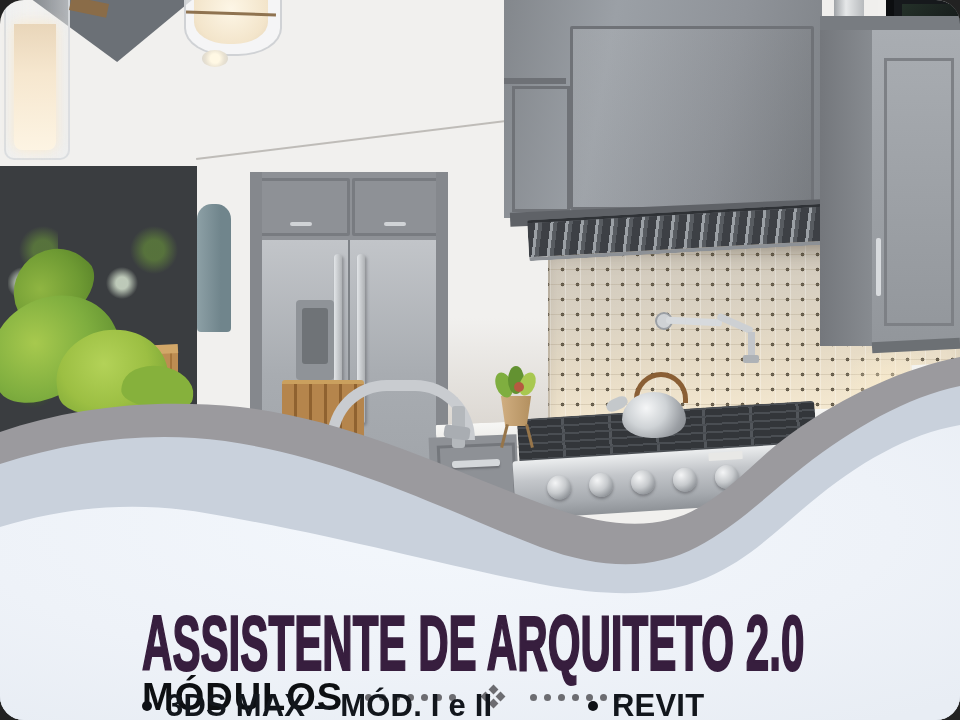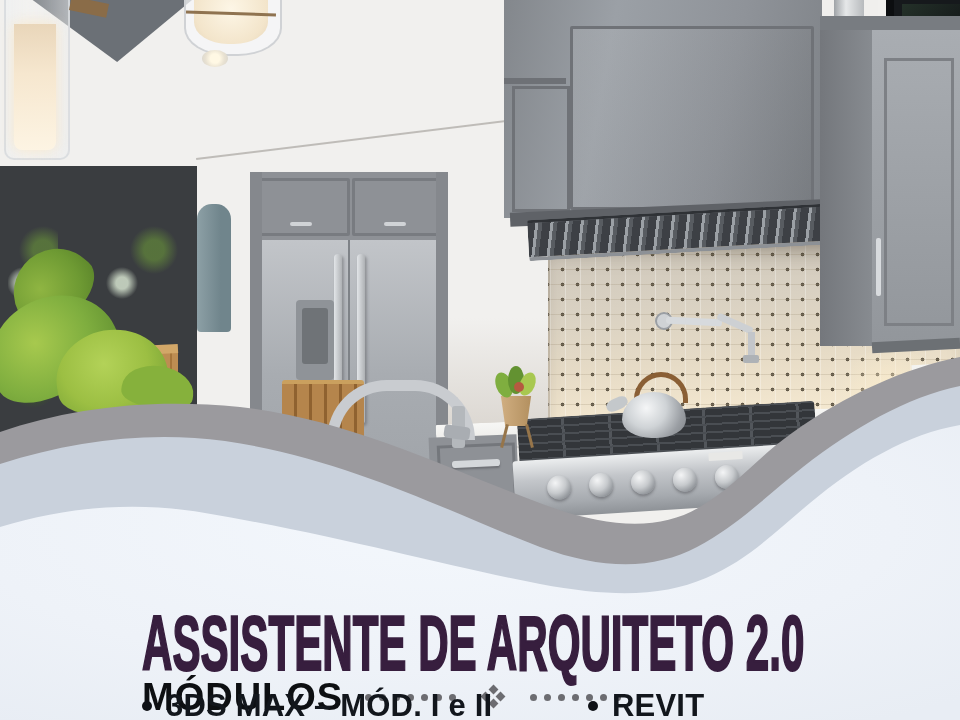--- a/index.html
+++ b/index.html
@@ -1,17 +1,17 @@
 <!DOCTYPE html>
 <html><head>
 <meta charset="utf-8">
 <style>
   html,body{margin:0;padding:0;background:#222;}
   #stage{position:relative;width:960px;height:720px;overflow:hidden;background:#f1f0ee;
-         font-family:"Liberation Sans","DejaVu Sans",sans-serif;}
+         font-family:"Liberation Sans","DejaVu Sans",sans-serif;border-radius:24px;}
   .abs{position:absolute;}
 
   
   .ceiling-line{left:196px;top:158px;width:340px;height:2px;background:rgba(150,145,140,.55);
     transform:rotate(-7deg);transform-origin:left top;z-index:1;}
   .corner-diamond{left:0;top:0;width:192px;height:62px;background:#6b7076;
     clip-path:polygon(17% 0,100% 0,61% 100%);z-index:2;}
   .pendant-glass{left:4px;top:0;width:62px;height:158px;border:2px solid rgba(215,219,222,.85);
     border-top:none;border-radius:0 0 10px 10px;z-index:3;
     background:linear-gradient(90deg,rgba(238,240,242,.6),rgba(255,255,255,.15) 35%,rgba(236,238,240,.55));}

